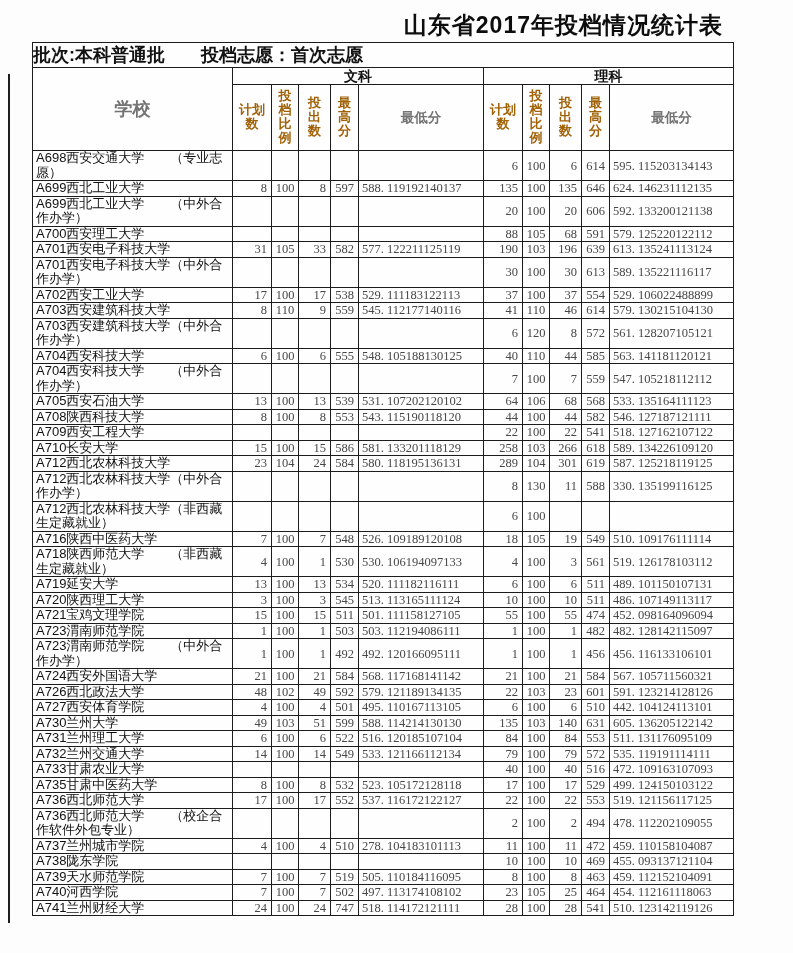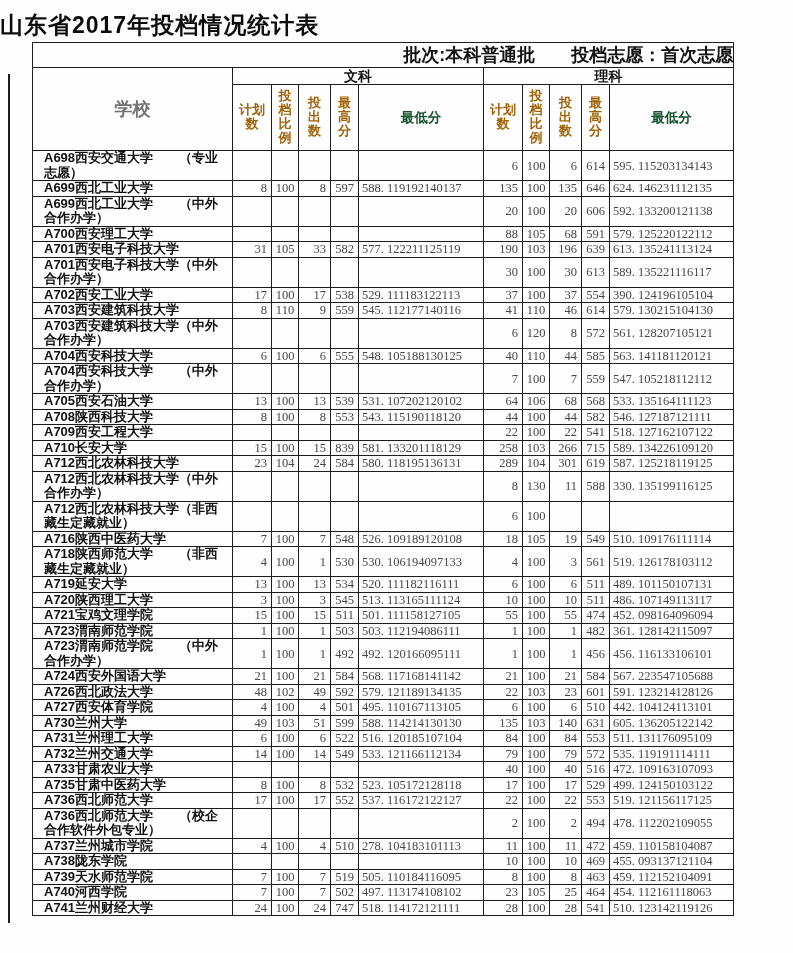--- a/index.html
+++ b/index.html
@@ -7,66 +7,66 @@
     width:793px;height:953px;
     background:#fdfdfd;
     font-family:"Liberation Sans",sans-serif;
     position:relative;
     overflow:hidden;
   }
   .page{position:absolute;inset:0;}
   .edge-line{position:absolute;left:8px;top:74px;width:2px;height:849px;background:#1d1d1d;}
   .doc-title{
     position:absolute;top:11px;left:0;width:723px;
-    text-align:left;
+    text-align:right;
     font-weight:bold;font-size:23px;line-height:28px;color:#0d0d0d;
     letter-spacing:1px;
   }
   table.stat{
     position:absolute;left:32px;top:42px;width:701px;
     border-collapse:collapse;table-layout:fixed;
     background:#fefefe;
   }
   table.stat td{
     border:1.6px solid #1c1c1c;
     padding:0;overflow:hidden;
     vertical-align:middle;
   }
   td.batch{
-    height:24px;text-align:right;
+    height:24px;text-align:left;
     font-weight:bold;font-size:18px;color:#121212;
   }
   td.group-h{
     height:16px;text-align:center;
     font-weight:bold;font-size:14px;line-height:15px;color:#121212;margin-top:31px;
   }
   td.school-h{
     text-align:center;font-weight:bold;font-size:18px;color:#737373;
   }
   tr.colhead{height:66px;}
   td.vh{text-align:center;}
   td.vh span{
     display:inline-block;
     font-weight:bold;font-size:13px;line-height:14px;color:#a16207;
     word-break:break-all;text-align:center;
   }
   td.vh span.w2{width:28px;}
   td.vh span.w1{width:14px;}
   td.min-h{
-    text-align:center;font-weight:bold;font-size:13.5px;color:#14532d;
+    text-align:center;font-weight:bold;font-size:13.5px;color:#737373;
   }
   tbody td{
     font-family:"Liberation Serif",serif;
     font-size:12.5px;line-height:14px;color:#474747;
     height:14px;
   }
   tbody td.school{
     font-family:"Liberation Sans",sans-serif;
-    font-weight:bold;font-size:13px;line-height:14.5px;color:#101010;
-    text-align:left;padding-left:11px;padding-right:1px;
+    font-weight:normal;font-size:13px;line-height:14.5px;color:#101010;
+    text-align:left;padding-left:3px;padding-right:1px;
     word-break:break-all;
   }
   tbody td.num{text-align:right;padding-right:4px;}
   tbody td.rnum{text-align:center;}
   tbody td.min{text-align:left;padding-left:3px;white-space:nowrap;}
 </style>
 </head>
 <body>
 
 <div class="page">
@@ -192,21 +192,21 @@
           <td class="school">A702西安工业大学</td>
           <td class="num">17</td>
           <td class="rnum">100</td>
           <td class="num">17</td>
           <td class="num">538</td>
           <td class="min">529. 111183122113</td>
           <td class="num">37</td>
           <td class="rnum">100</td>
           <td class="num">37</td>
           <td class="num">554</td>
-          <td class="min">390. 124196105104</td>
+          <td class="min">529. 106022488899</td>
         </tr>
         <tr>
           <td class="school">A703西安建筑科技大学</td>
           <td class="num">8</td>
           <td class="rnum">110</td>
           <td class="num">9</td>
           <td class="num">559</td>
           <td class="min">545. 112177140116</td>
           <td class="num">41</td>
           <td class="rnum">110</td>
@@ -290,26 +290,26 @@
           <td class="rnum">100</td>
           <td class="num">22</td>
           <td class="num">541</td>
           <td class="min">518. 127162107122</td>
         </tr>
         <tr>
           <td class="school">A710长安大学</td>
           <td class="num">15</td>
           <td class="rnum">100</td>
           <td class="num">15</td>
-          <td class="num">839</td>
+          <td class="num">586</td>
           <td class="min">581. 133201118129</td>
           <td class="num">258</td>
           <td class="rnum">103</td>
           <td class="num">266</td>
-          <td class="num">715</td>
+          <td class="num">618</td>
           <td class="min">589. 134226109120</td>
         </tr>
         <tr>
           <td class="school">A712西北农林科技大学</td>
           <td class="num">23</td>
           <td class="rnum">104</td>
           <td class="num">24</td>
           <td class="num">584</td>
           <td class="min">580. 118195136131</td>
           <td class="num">289</td>
@@ -413,21 +413,21 @@
           <td class="school">A723渭南师范学院</td>
           <td class="num">1</td>
           <td class="rnum">100</td>
           <td class="num">1</td>
           <td class="num">503</td>
           <td class="min">503. 112194086111</td>
           <td class="num">1</td>
           <td class="rnum">100</td>
           <td class="num">1</td>
           <td class="num">482</td>
-          <td class="min">361. 128142115097</td>
+          <td class="min">482. 128142115097</td>
         </tr>
         <tr>
           <td class="school">A723渭南师范学院　　（中外合作办学）</td>
           <td class="num">1</td>
           <td class="rnum">100</td>
           <td class="num">1</td>
           <td class="num">492</td>
           <td class="min">492. 120166095111</td>
           <td class="num">1</td>
           <td class="rnum">100</td>
@@ -439,21 +439,21 @@
           <td class="school">A724西安外国语大学</td>
           <td class="num">21</td>
           <td class="rnum">100</td>
           <td class="num">21</td>
           <td class="num">584</td>
           <td class="min">568. 117168141142</td>
           <td class="num">21</td>
           <td class="rnum">100</td>
           <td class="num">21</td>
           <td class="num">584</td>
-          <td class="min">567. 223547105688</td>
+          <td class="min">567. 105711560321</td>
         </tr>
         <tr>
           <td class="school">A726西北政法大学</td>
           <td class="num">48</td>
           <td class="rnum">102</td>
           <td class="num">49</td>
           <td class="num">592</td>
           <td class="min">579. 121189134135</td>
           <td class="num">22</td>
           <td class="rnum">103</td>

